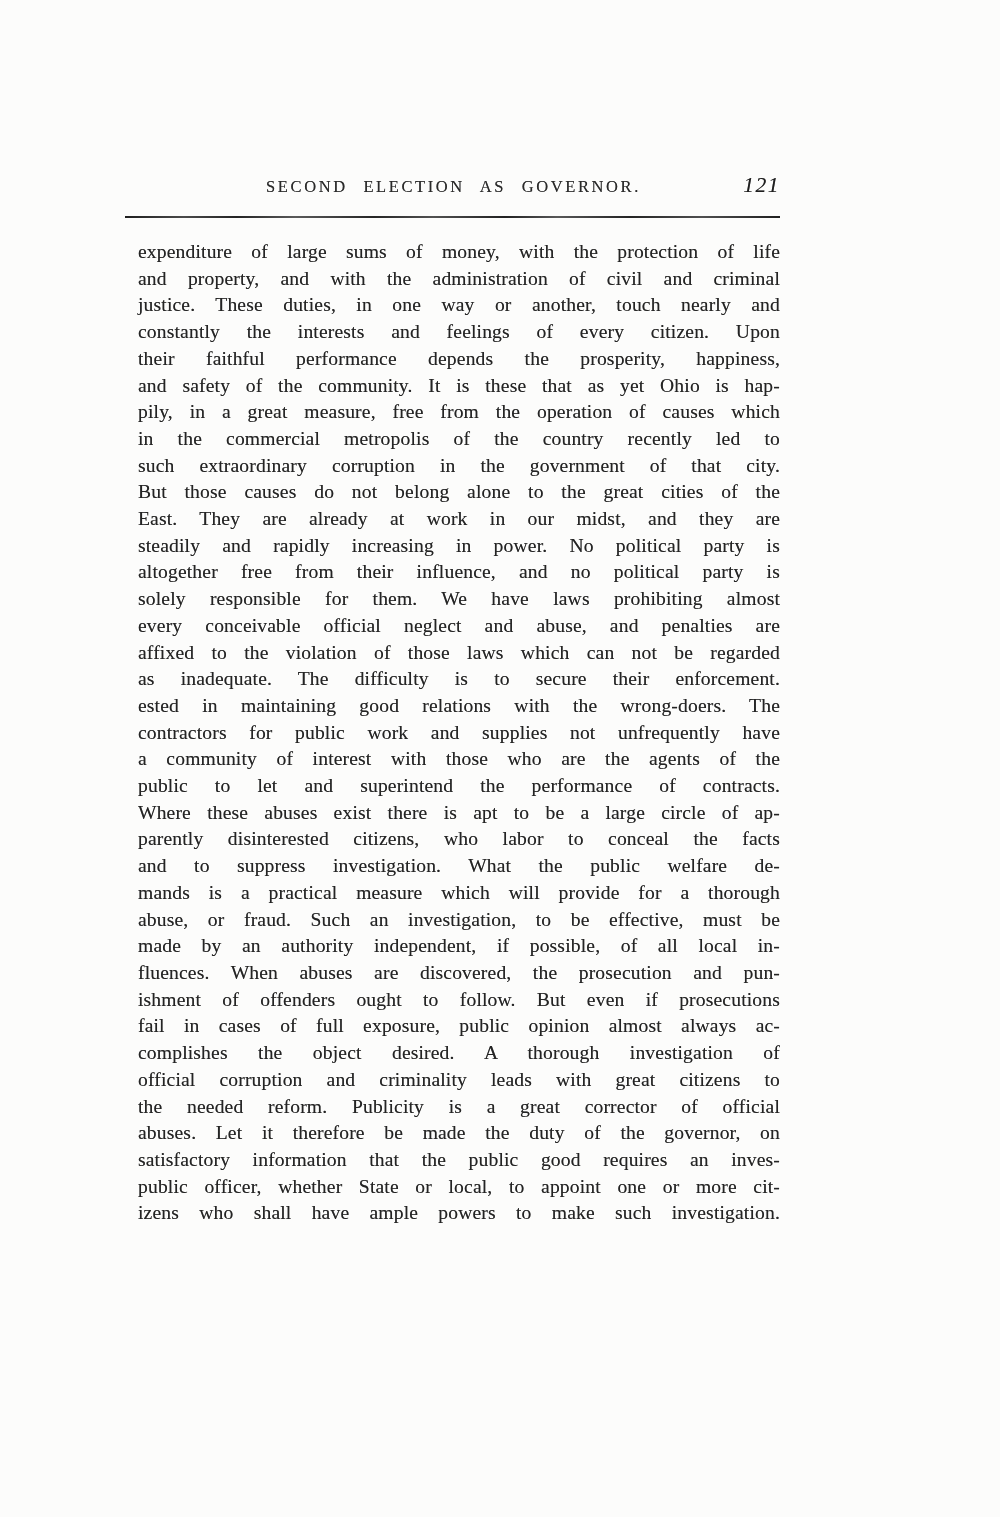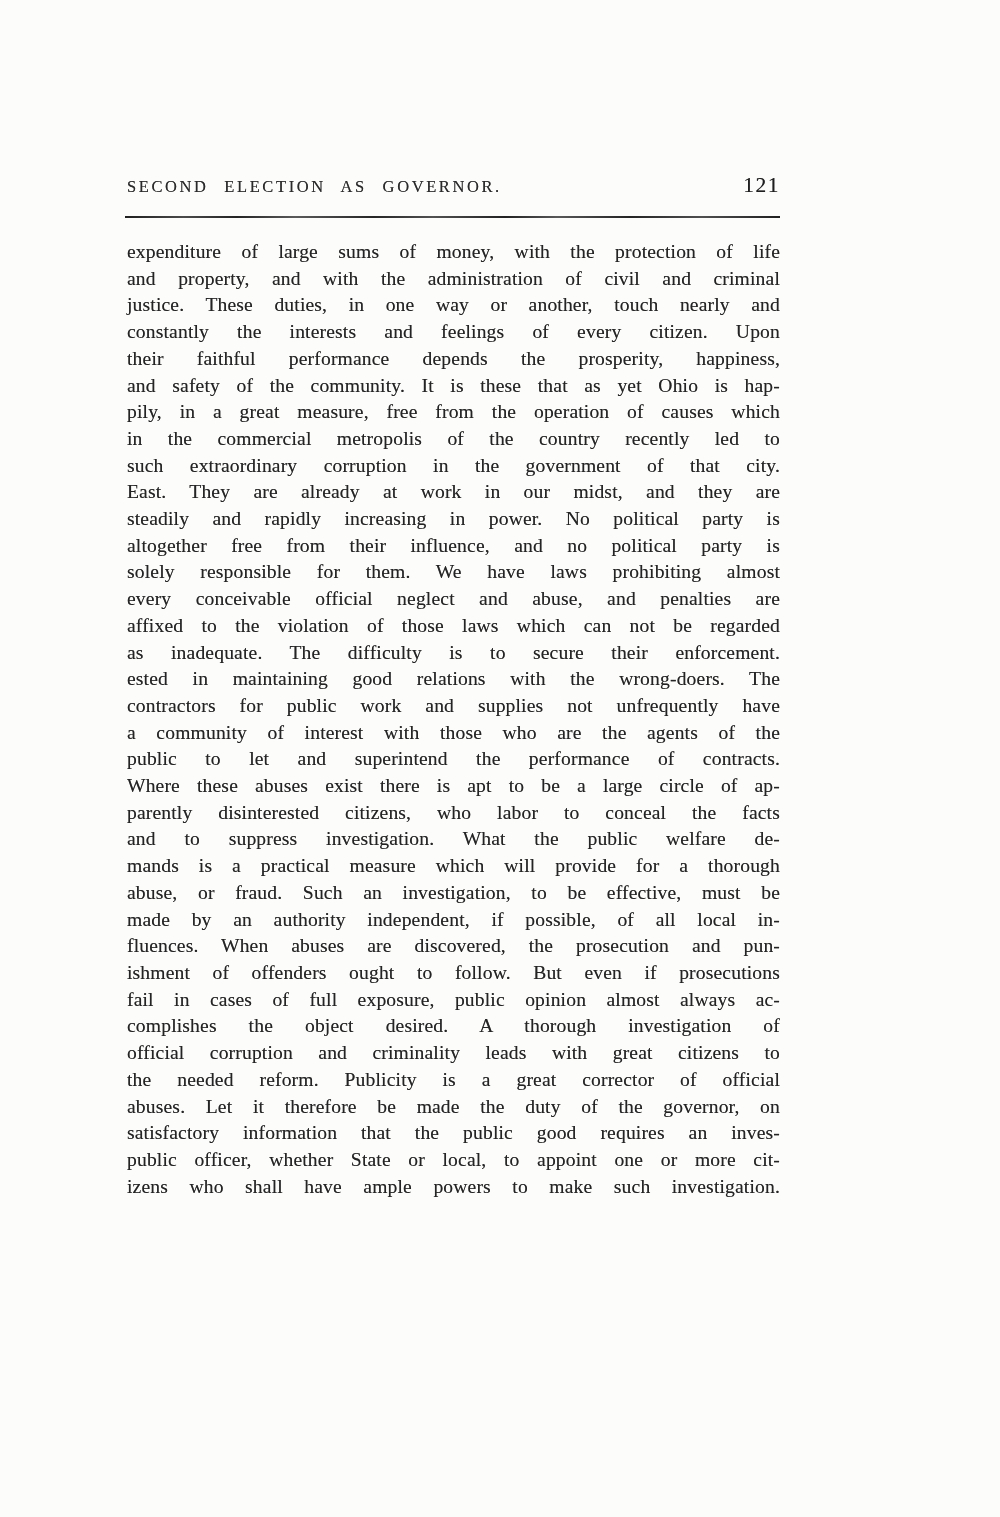--- a/index.html
+++ b/index.html
@@ -20,36 +20,37 @@
   }
   .header-row {
     position: absolute;
     top: 177px;
     left: 127px;
     width: 653px;
     height: 26px;
   }
   .header-title {
     display: block;
-    text-align: left;
+    text-align: center;
     font-size: 16.5px;
     letter-spacing: 2.6px;
     word-spacing: 9px;
     color: #2a2a2a;
     text-shadow: 0 0 0.5px rgba(30,30,30,0.55);
     white-space: nowrap;
   }
   .page-number {
     position: absolute;
     right: 0;
     top: -4px;
     font-size: 21.5px;
     letter-spacing: 1.5px;
     color: #1e1e1e;
     text-shadow: 0 0 0.5px rgba(30,30,30,0.6);
+    font-style: italic;
   }
   .header-rule {
     position: absolute;
     top: 216px;
     left: 125px;
     width: 655px;
     height: 2px;
     background: linear-gradient(90deg,
       #1f1f1f 0%, #4a4a4a 9%, #242424 17%, #5a5a5a 26%, #262626 38%,
       #515151 47%, #222 58%, #585858 66%, #242424 77%, #4f4f4f 88%, #202020 100%);
@@ -62,20 +63,21 @@
   }
   .body-text .line {
     text-align: justify;
     text-align-last: justify;
     font-size: 19.6px;
     line-height: 26.7px;
     letter-spacing: 0.15px;
     color: #242424;
     text-shadow: 0 0 0.5px rgba(36,36,36,0.5);
     white-space: nowrap0; 
+    margin-left: 11px;
   }
 </style>
 </head>
 <body>
 
 <div class="page">
 
   <div class="header-row">
     <span class="header-title">SECOND ELECTION AS GOVERNOR.</span>
     <span class="page-number">121</span>
@@ -86,20 +88,21 @@
   <div class="body-text">
       <div class="line">expenditure of large sums of money, with the protection of life</div>
       <div class="line">and property, and with the administration of civil and criminal</div>
       <div class="line">justice.  These duties, in one way or another, touch nearly and</div>
       <div class="line">constantly the interests and feelings of every citizen.  Upon</div>
       <div class="line">their faithful performance depends the prosperity, happiness,</div>
       <div class="line">and safety of the community.  It is these that as yet Ohio is hap-</div>
       <div class="line">pily, in a great measure, free from the operation of causes which</div>
       <div class="line">in the commercial metropolis of the country recently led to</div>
       <div class="line">such extraordinary corruption in the government of that city.</div>
+      <div class="line">But those causes do not belong alone to the great cities of the</div>
       <div class="line">East.  They are already at work in our midst, and they are</div>
       <div class="line">steadily and rapidly increasing in power.  No political party is</div>
       <div class="line">altogether free from their influence, and no political party is</div>
       <div class="line">solely responsible for them.  We have laws prohibiting almost</div>
       <div class="line">every conceivable official neglect and abuse, and penalties are</div>
       <div class="line">affixed to the violation of those laws which can not be regarded</div>
       <div class="line">as inadequate.  The difficulty is to secure their enforcement.</div>
       <div class="line">ested in maintaining good relations with the wrong-doers.  The</div>
       <div class="line">contractors for public work and supplies not unfrequently have</div>
       <div class="line">a community of interest with those who are the agents of the</div>

